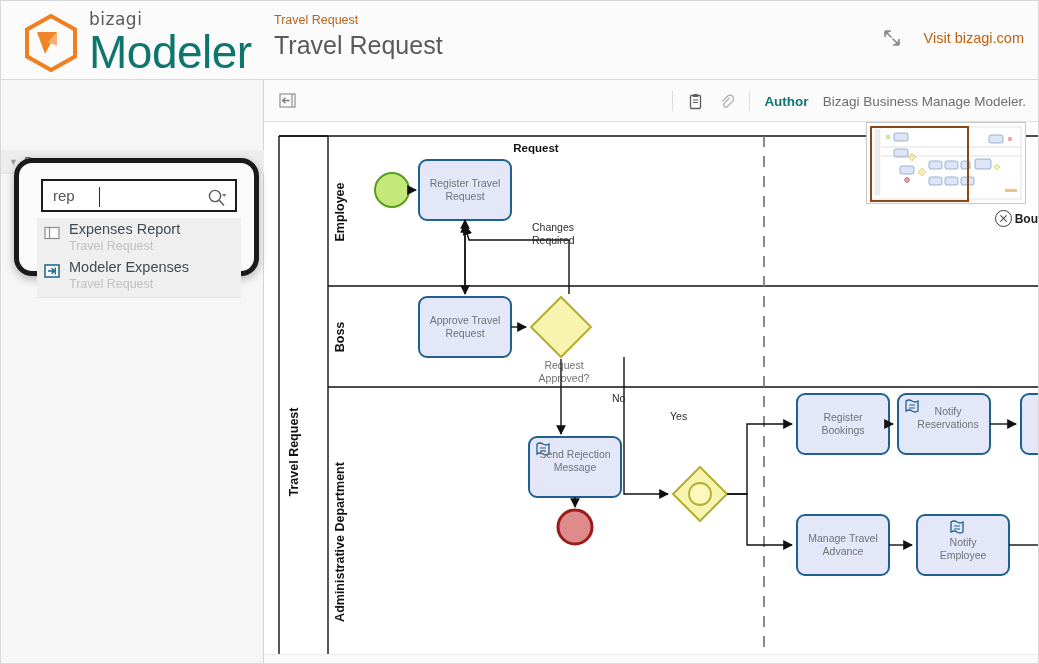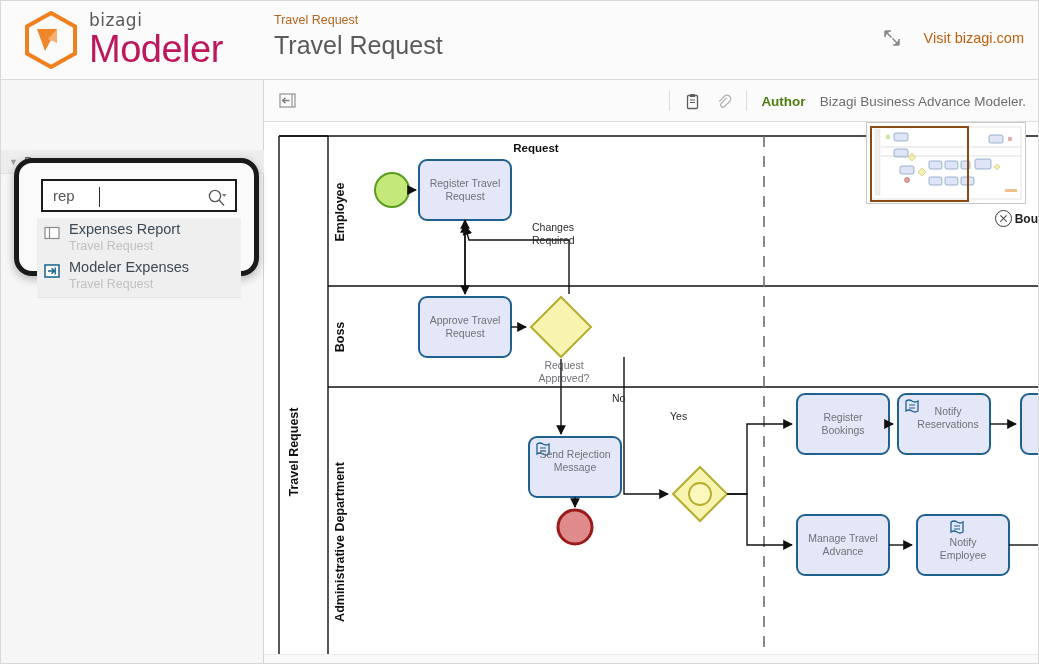--- a/index.html
+++ b/index.html
@@ -28,21 +28,21 @@
     position: absolute; left: 22px; top: 10px;
     display: flex; align-items: center; gap: 10px;
   }
   .logo-mark { width: 56px; height: 58px; display:block; }
   .logo-text { display: flex; flex-direction: column; line-height: 1; justify-content: center; }
   .logo-bizagi {
     font-size: 17px; color: #58595b; letter-spacing: .5px;
     font-family: "DejaVu Sans", sans-serif;
   }
   .logo-modeler {
-    font-size: 38px; color: #be185d; letter-spacing: -.5px;
+    font-size: 46px; color: #0f766e; letter-spacing: -.5px;
     margin-top: 1px;
   }
 
   #title-block { position: absolute; left: 273px; top: 12px; }
   .title-small { font-size: 12.5px; color: #b5651d; line-height: 15px; }
   .title-large { font-size: 25px; color: #595a5c; line-height: 32px; margin-top: 1px; }
 
   #header-right {
     position: absolute; right: 14px; top: 27px;
     display: flex; align-items: center; gap: 22px;
@@ -136,21 +136,21 @@
     border-bottom: 1px solid #dedede;
     display: flex; align-items: center;
   }
   .tb-ico { width: 17px; height: 17px; display: block; cursor: pointer; }
   #tb-left { position: absolute; left: 15px; top: 12px; }
   #tb-right {
     position: absolute; right: 12px; top: 0; height: 42px;
     display: flex; align-items: center; gap: 14px;
   }
   .tb-sep { width: 1px; height: 20px; background: #dcdcdc; }
-  .author-label { font-size: 13.5px; color: #4d7c0f; font-weight: bold; }
+  .author-label { font-size: 13.5px; color: #0f766e; font-weight: bold; }
   .author-value { font-size: 13.5px; color: #6d6d6d; }
 
   #canvas {
     position: absolute; left: 0; top: 42px;
     width: 774px; height: 543px;
     background: #ffffff;
     overflow: hidden;
   }
   #canvas-scroll-x {
     position: absolute; left: 0; bottom: 0; width: 774px; height: 11px;
@@ -322,21 +322,21 @@
           <rect x="3.5" y="2.5" width="10" height="13" rx="1" fill="none" stroke="#5e5e5e" stroke-width="1.3"></rect>
           <rect x="6" y="1" width="5" height="3" rx="0.6" fill="#5e5e5e"></rect>
           <line x1="6" y1="7" x2="11" y2="7" stroke="#5e5e5e" stroke-width="1"></line>
           <line x1="6" y1="9.5" x2="11" y2="9.5" stroke="#5e5e5e" stroke-width="1"></line>
         </svg>
         <svg class="tb-ico" viewBox="0 0 17 17">
           <path d="M11.5 5 L6 10.6 a2.3 2.3 0 0 0 3.2 3.2 L14.6 8.4 a3.6 3.6 0 0 0 -5.1 -5.1 L4.2 8.6" fill="none" stroke="#b0b0b0" stroke-width="1.3"></path>
         </svg>
         <span class="tb-sep"></span>
         <span class="author-label">Author</span>
-        <span class="author-value">Bizagi Business Advance Modeler.</span>
+        <span class="author-value">Bizagi Business Manage Modeler.</span>
       </div>
     </div>
 
     <div id="canvas">
 
       <svg class="bpmn" width="774" height="543" viewBox="0 0 774 543">
 
         <g>
           <line class="lane-line" x1="15" y1="14" x2="15" y2="543"></line>
           <line class="lane-line" x1="15" y1="14" x2="774" y2="14"></line>

